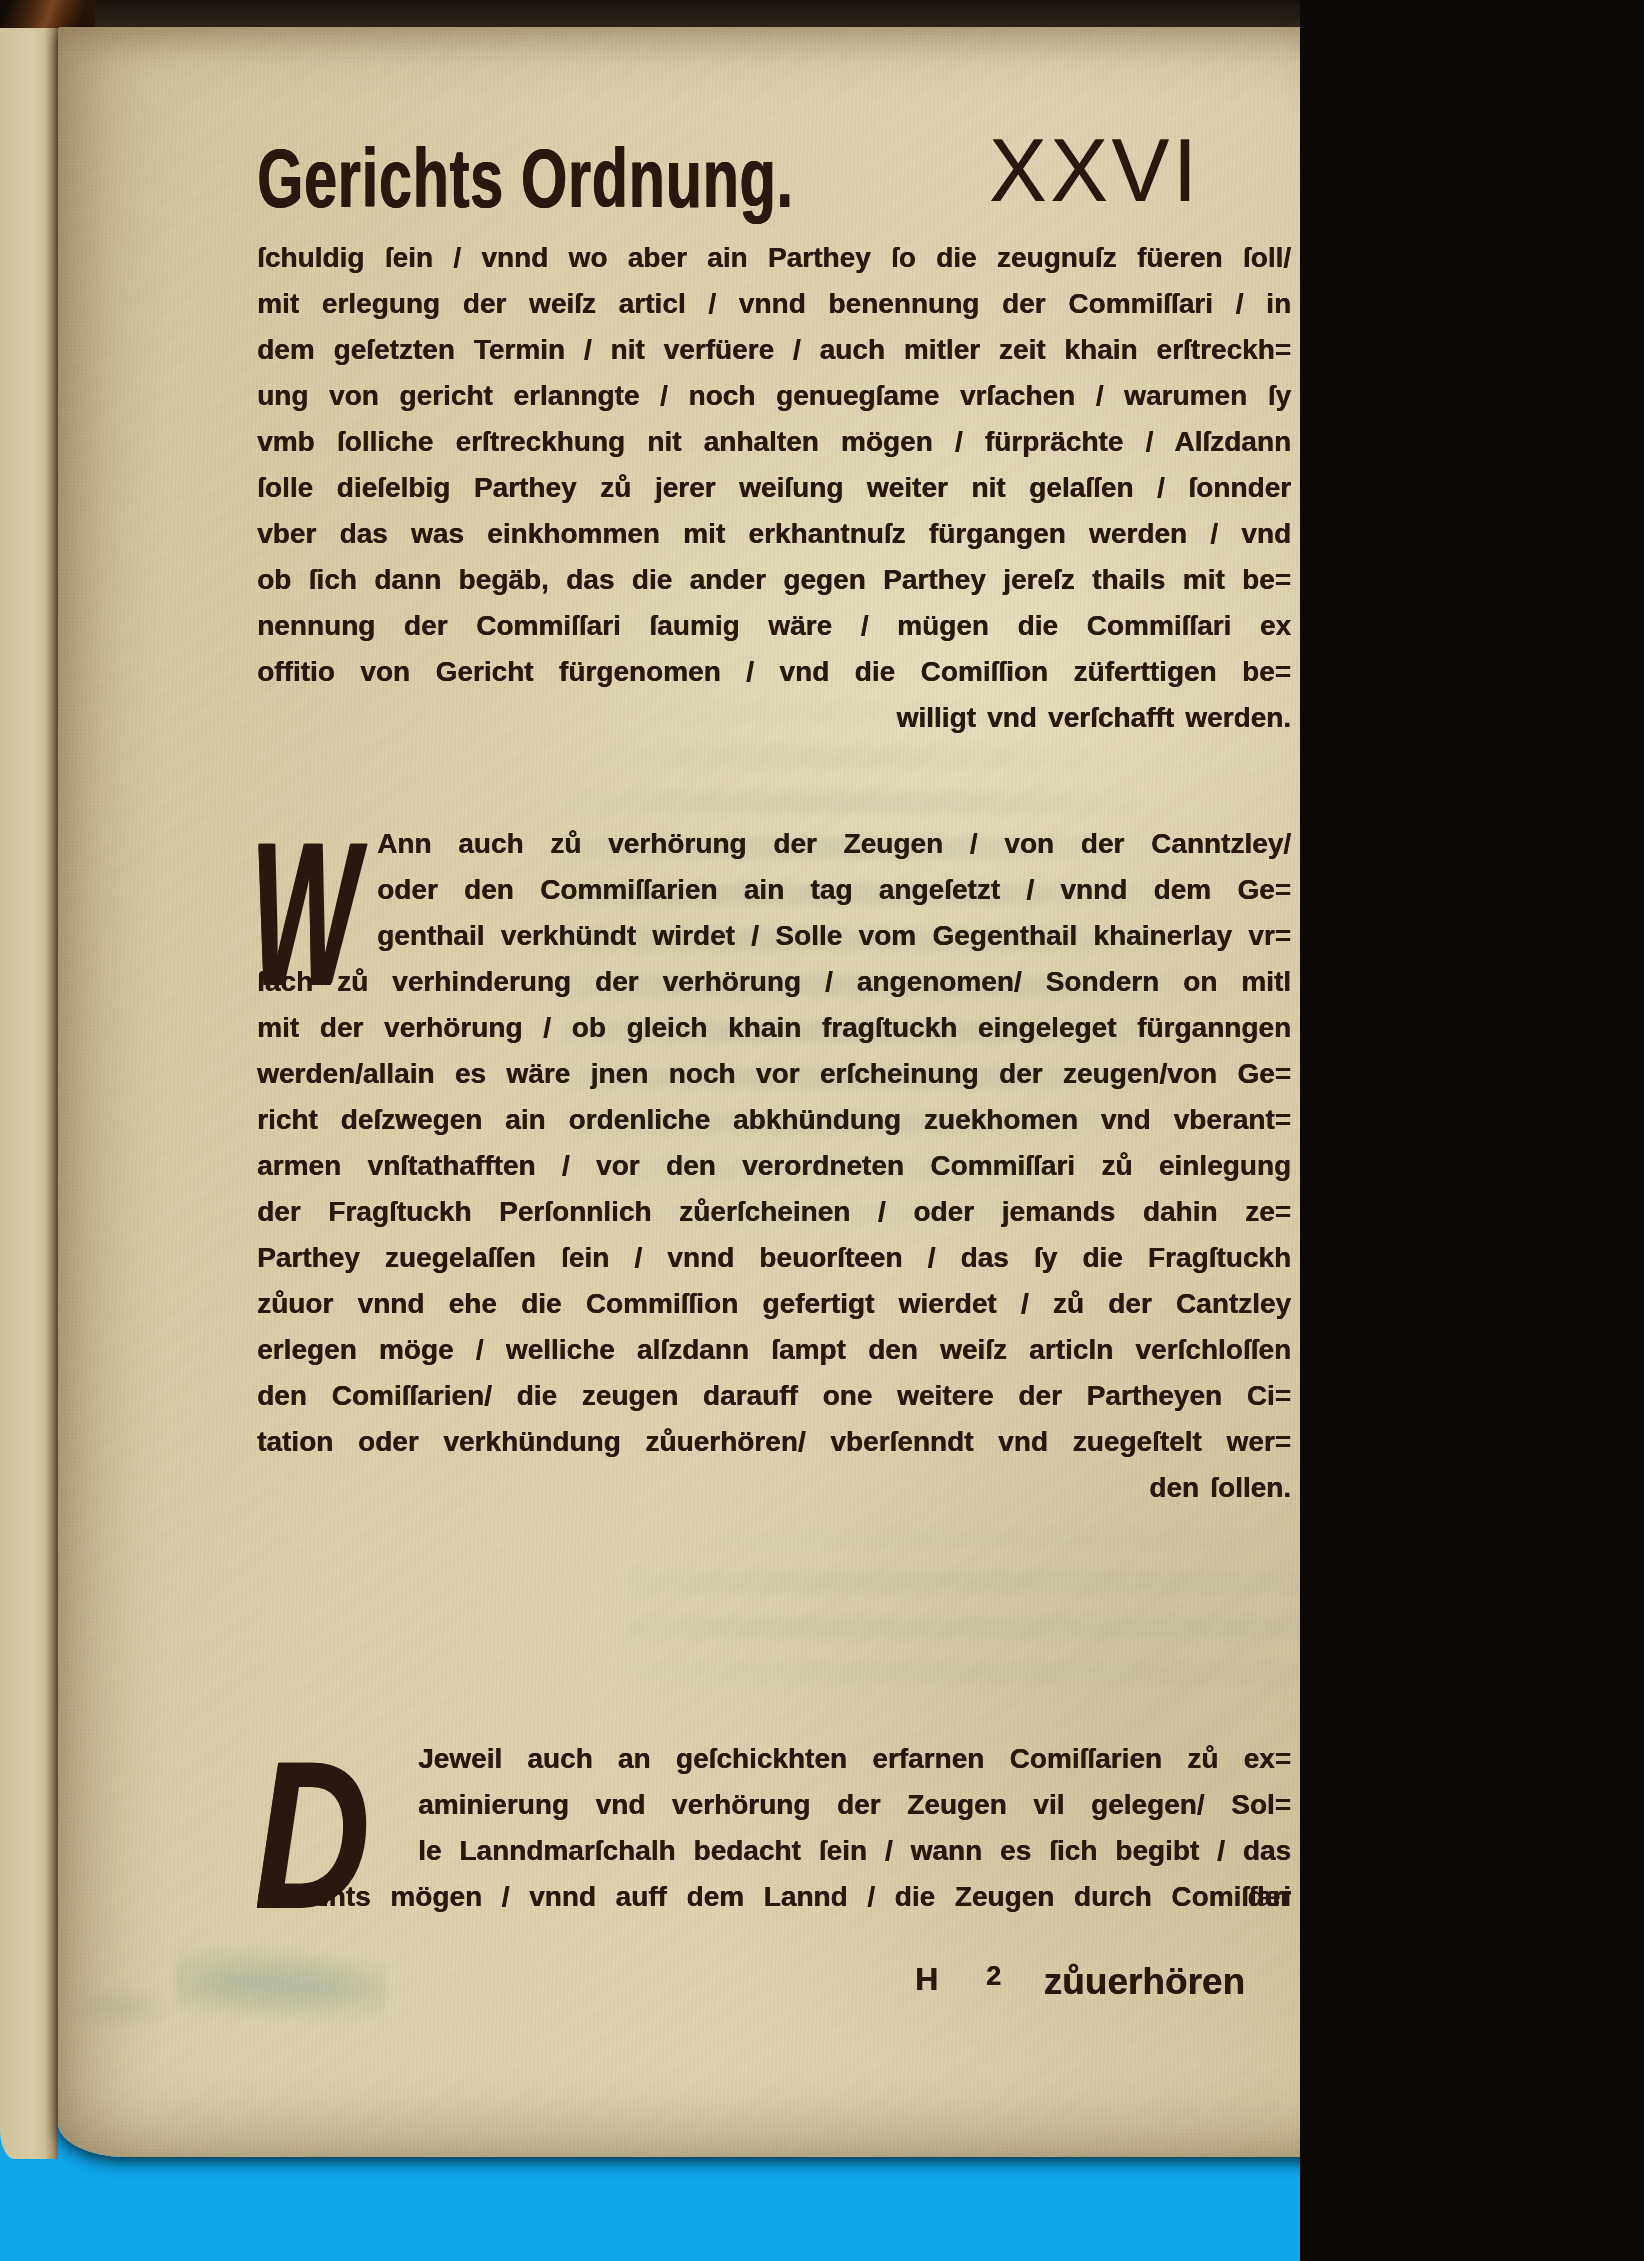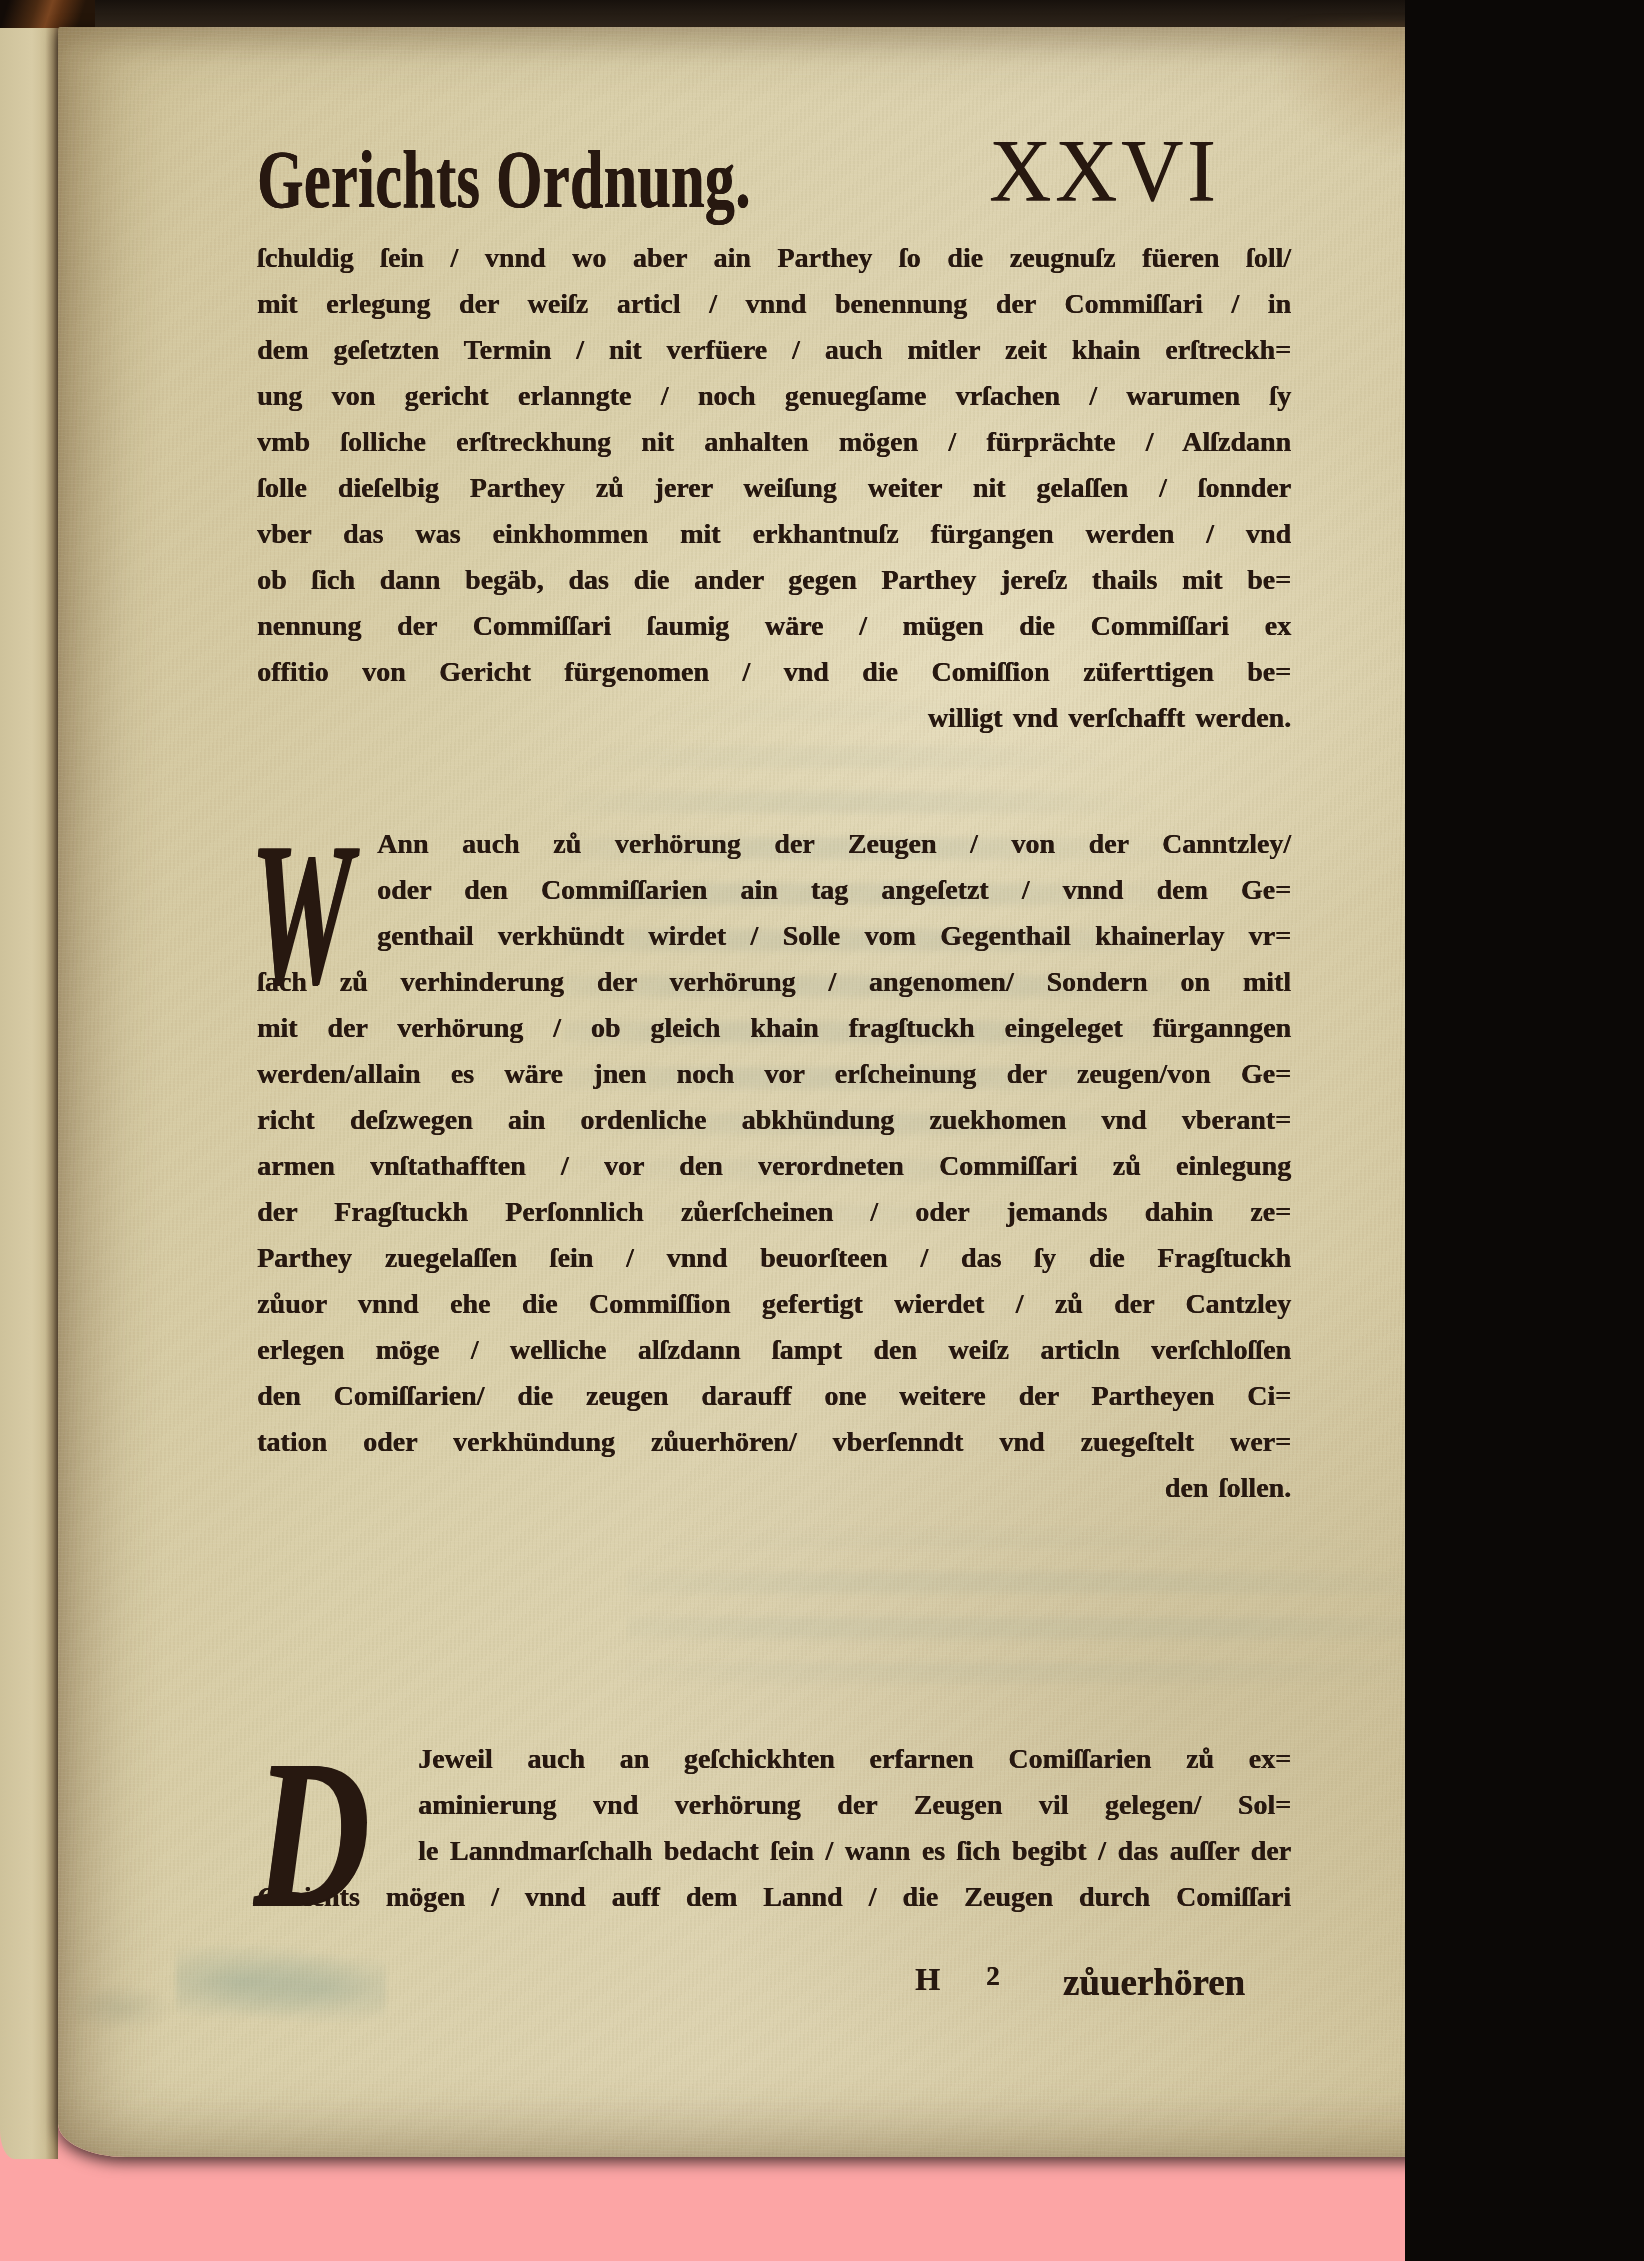--- a/index.html
+++ b/index.html
@@ -1,19 +1,19 @@
 <!DOCTYPE html>
 <html style="font-size:7.8px"><head>
 <meta charset="utf-8">
 <style>
   html,body{margin:0;padding:0;background:#0b0806;}
   .scan{
-    position:relative;width:1405px;height:2261px;overflow:hidden;
-    background:#fca5a5;
-    font-family:Liberation Serif, serif;
+    position:relative;width:1300px;height:2261px;overflow:hidden;
+    background:#0ea5e9;
+    font-family:Liberation Sans, sans-serif;
   }
   
   .top-band{position:absolute;left:0;top:0;width:100%;height:28px;background:linear-gradient(to bottom,#17110c,#2a2118 70%,#3a2e1f);}
   
   .leather{position:absolute;left:0;top:0;width:95px;height:49px;
     background:linear-gradient(108deg,#120b07 8%,#4a2a12 34%,#7a4520 48%,#5a3013 58%,#241509 78%);
     border-bottom-right-radius:29px 14.7px;}
   
   .facing-strip{position:absolute;left:0;top:28px;width:58px;height:2131px;
     background:linear-gradient(to right,#cec29b 0%,#d8cca6 55%,#cdbf96 78%,#a9946c 92%,#80684a 100%);

